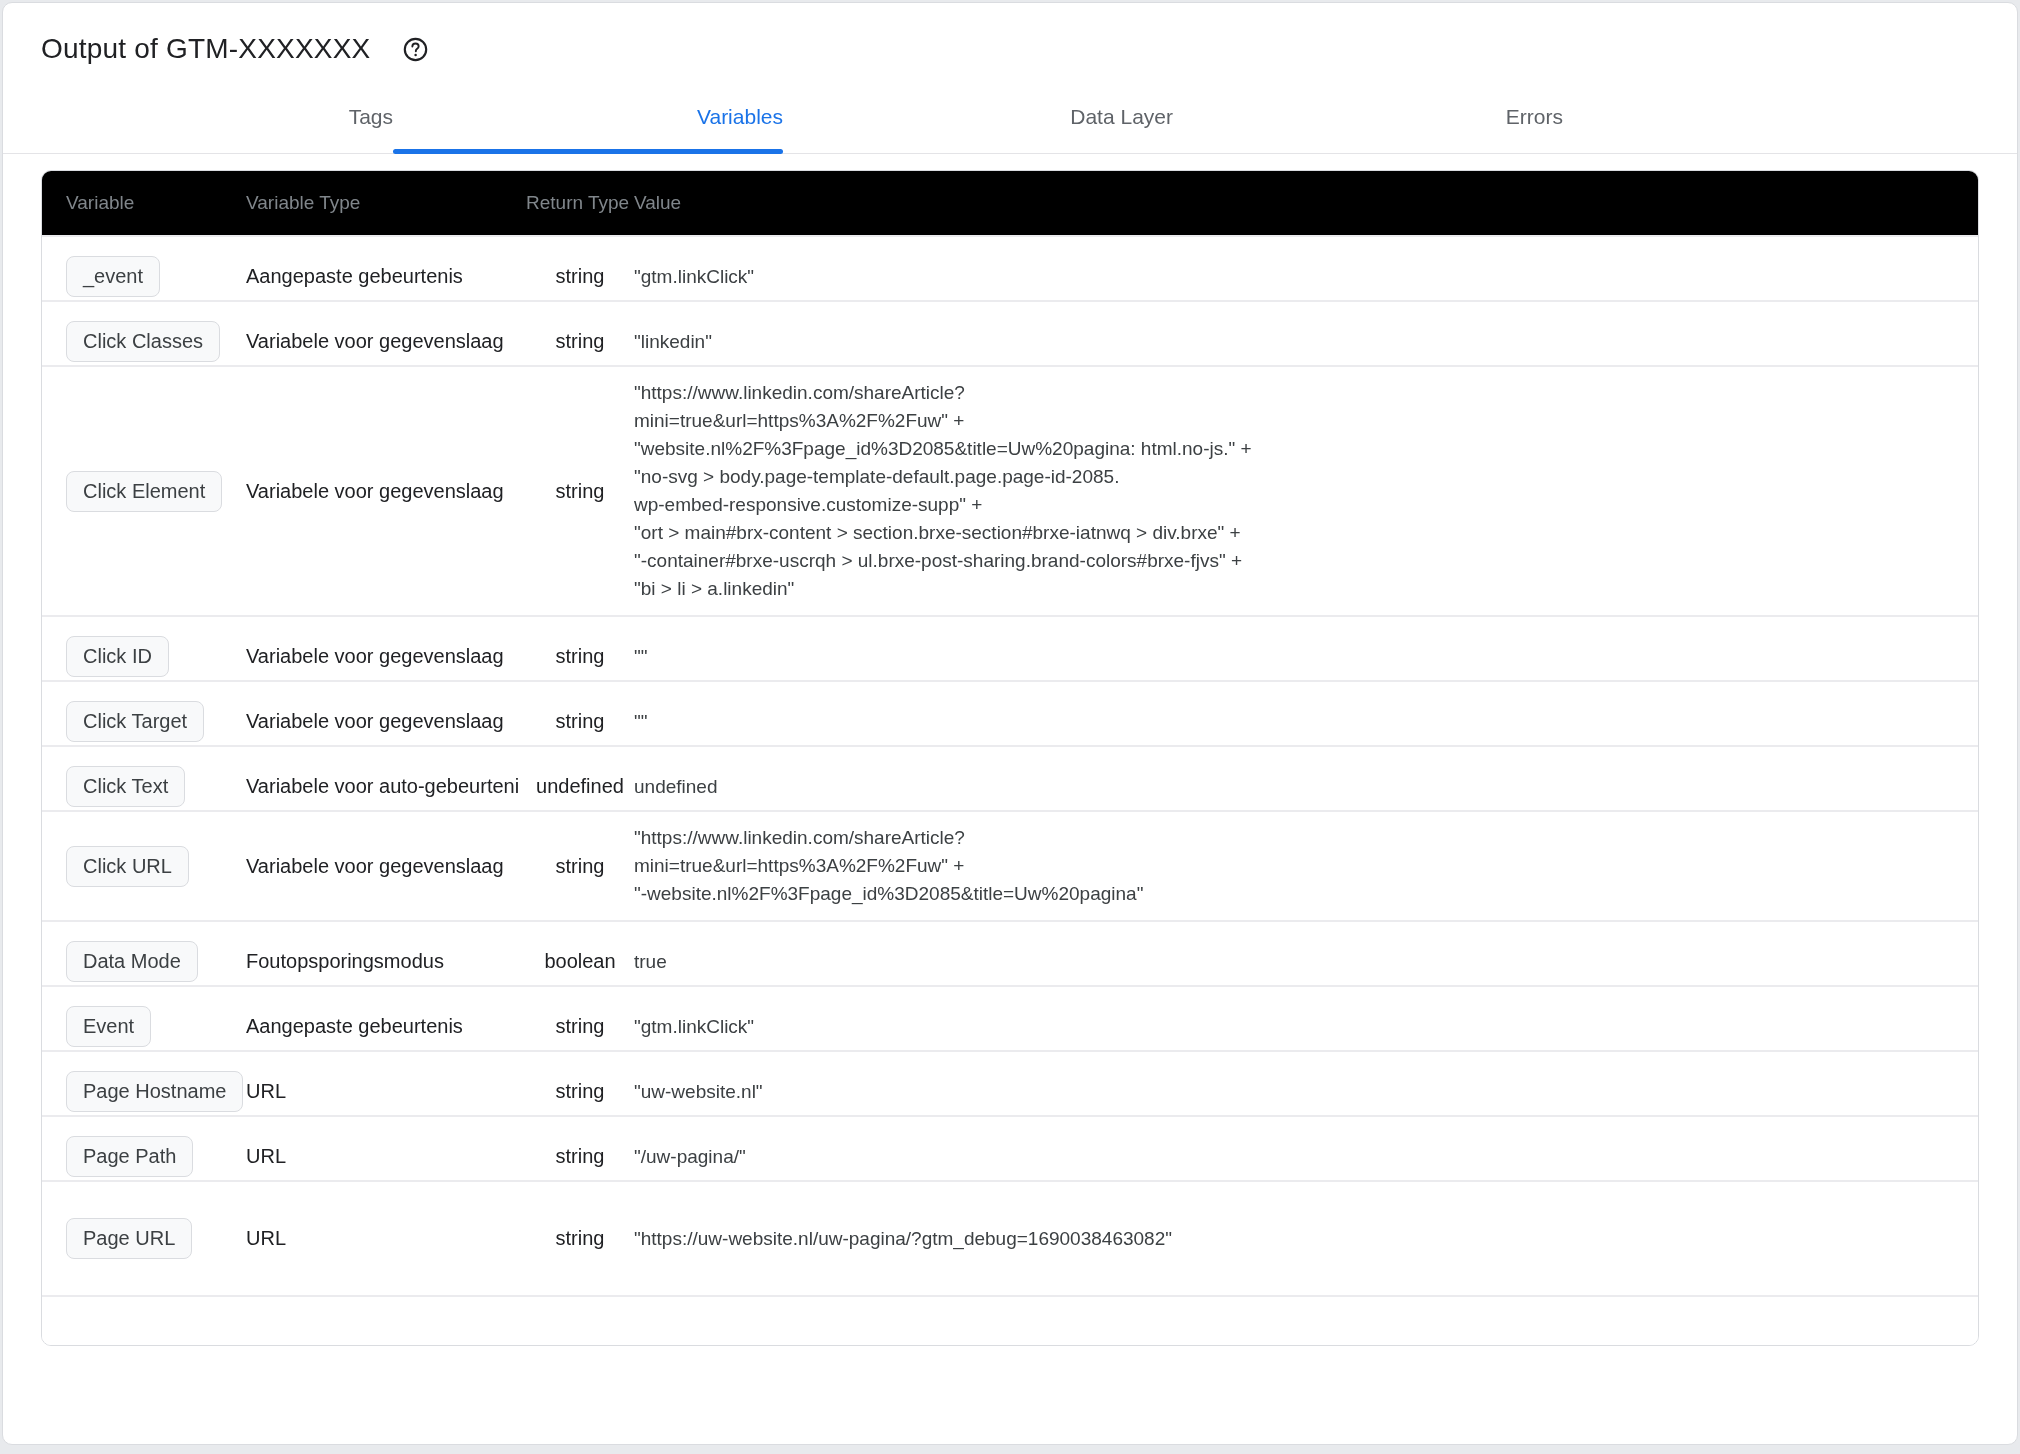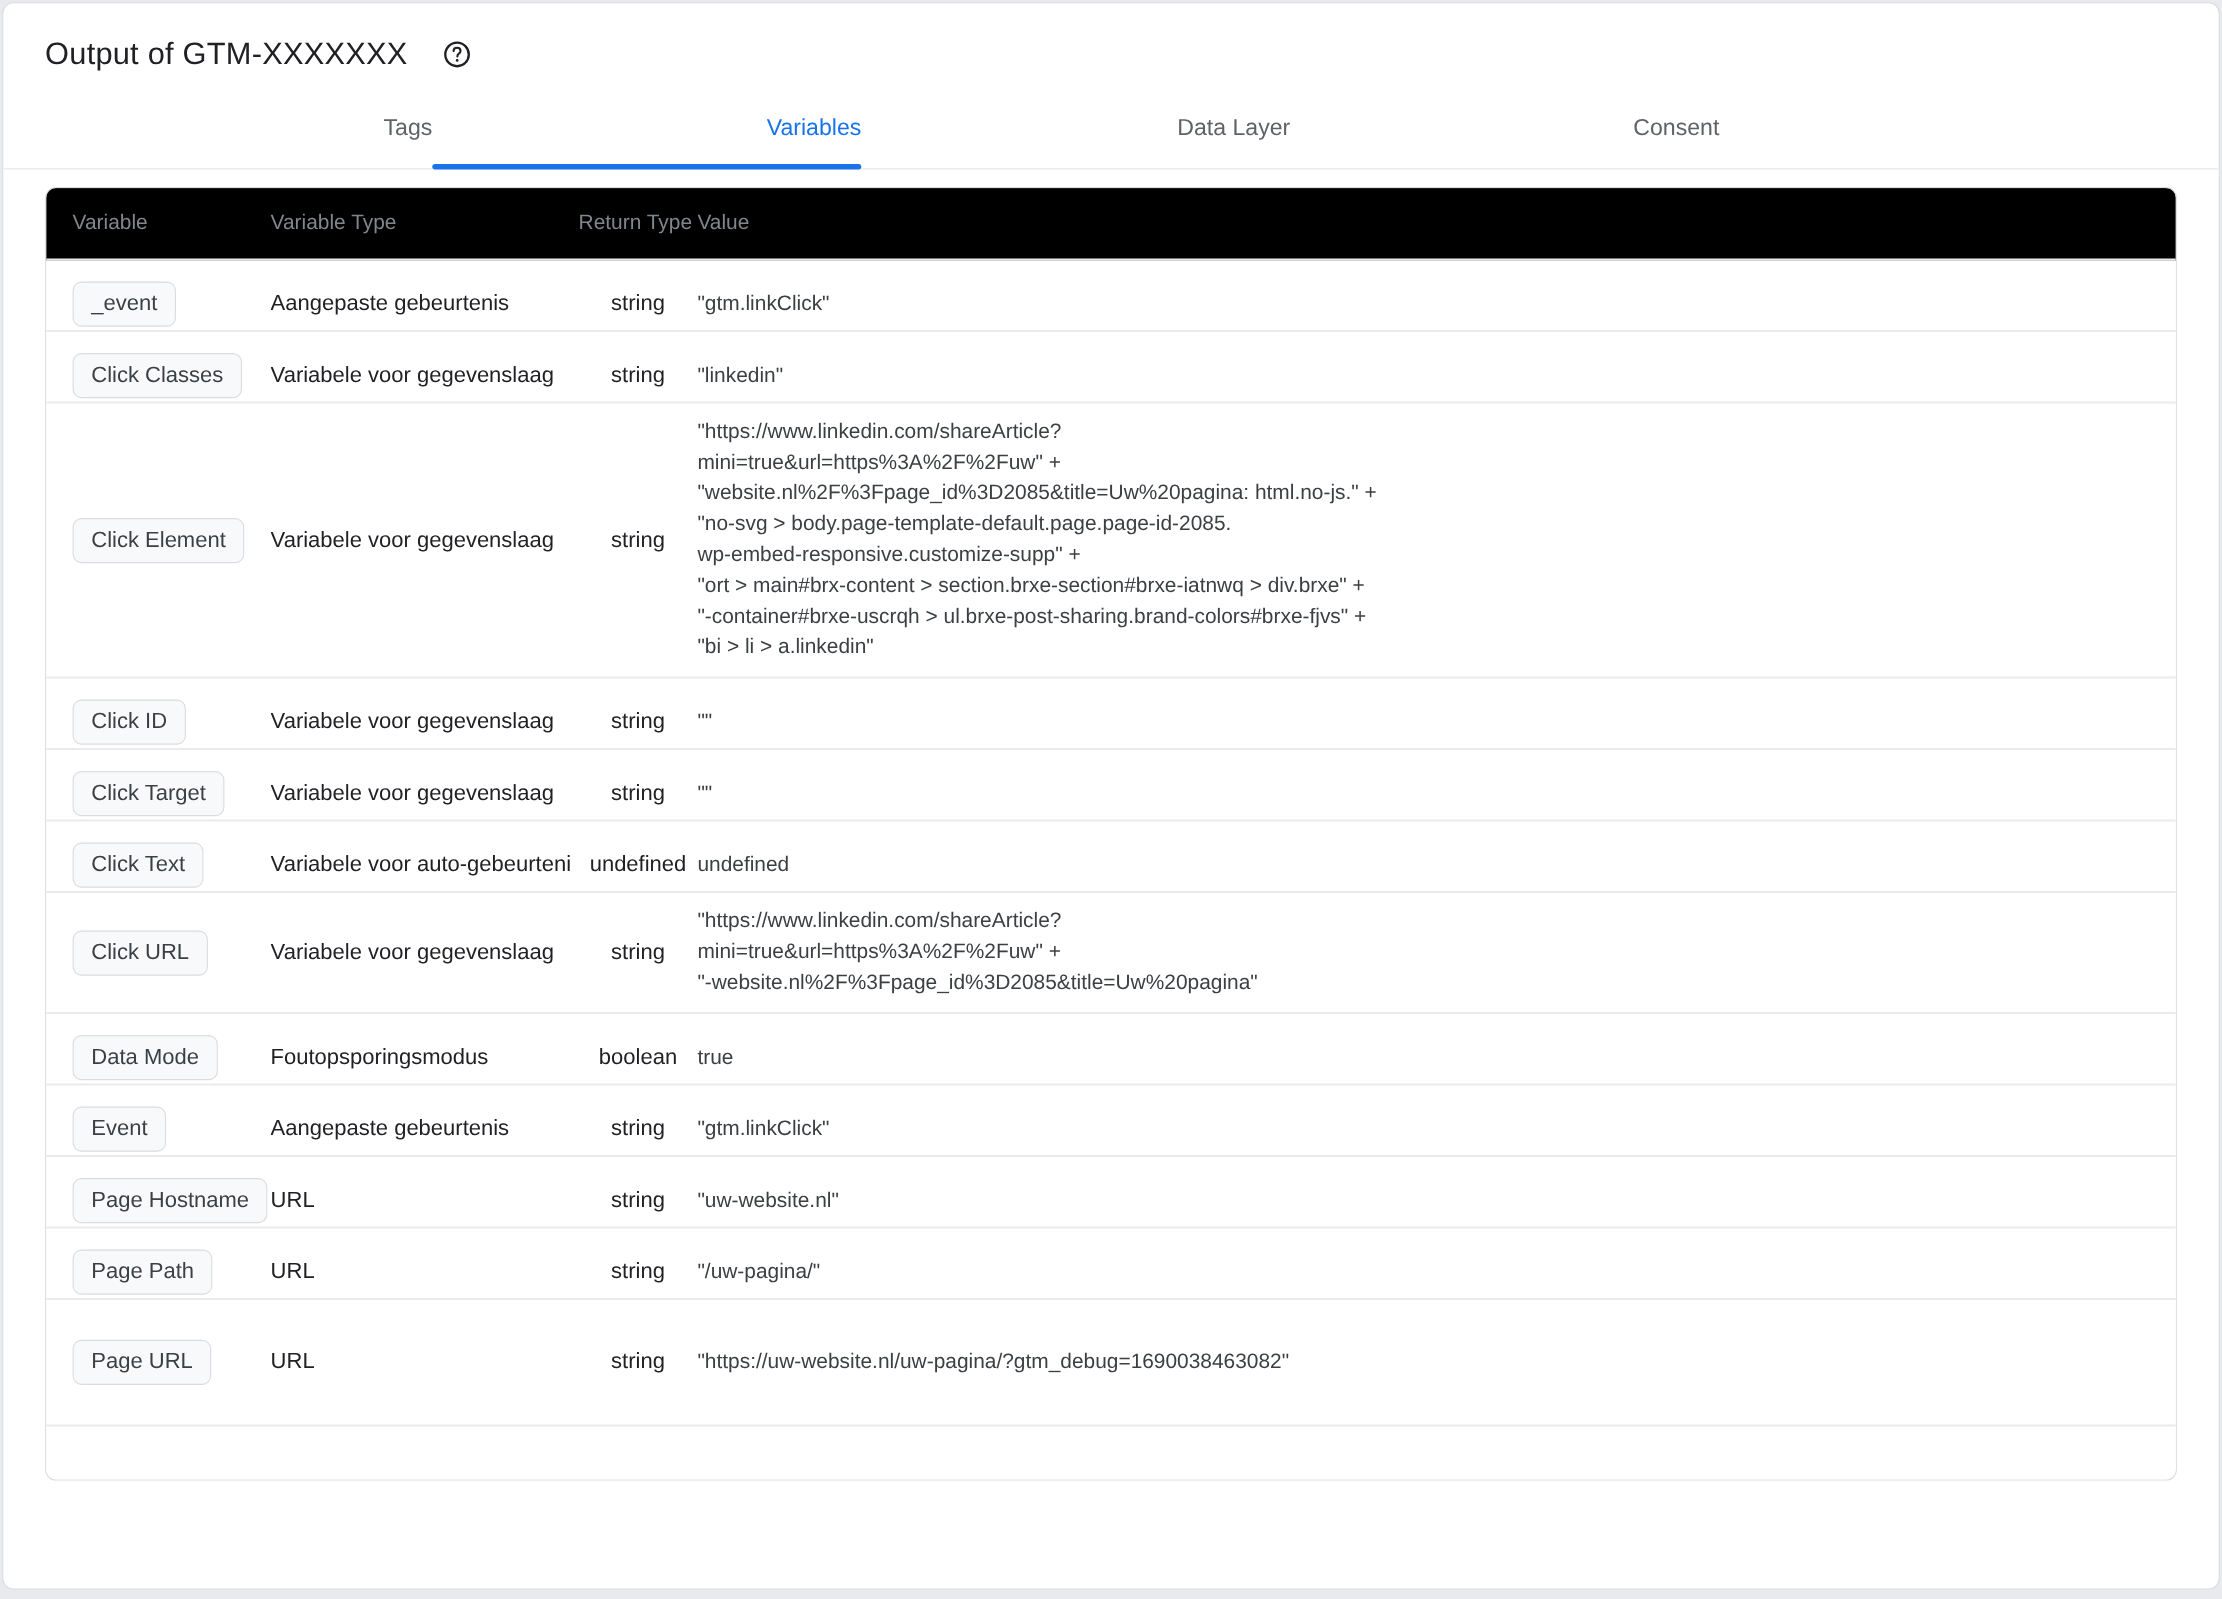--- a/index.html
+++ b/index.html
@@ -108,21 +108,21 @@
         <circle cx="12.1" cy="16.8" r="1.1" fill="#202124"></circle>
       </svg>
     </div>
   </div>
 
   <div class="tabbar">
     <div class="tabs">
         <div class="tab">Tags</div>
         <div class="tab active">Variables</div>
         <div class="tab">Data Layer</div>
-        <div class="tab">Consent</div>
+        <div class="tab">Errors</div>
       </div>
   </div>
 
   <div class="vtable">
     <div class="thead">
       <div>Variable</div>
       <div>Variable Type</div>
       <div>Return Type</div>
       <div>Value</div>
     </div>

